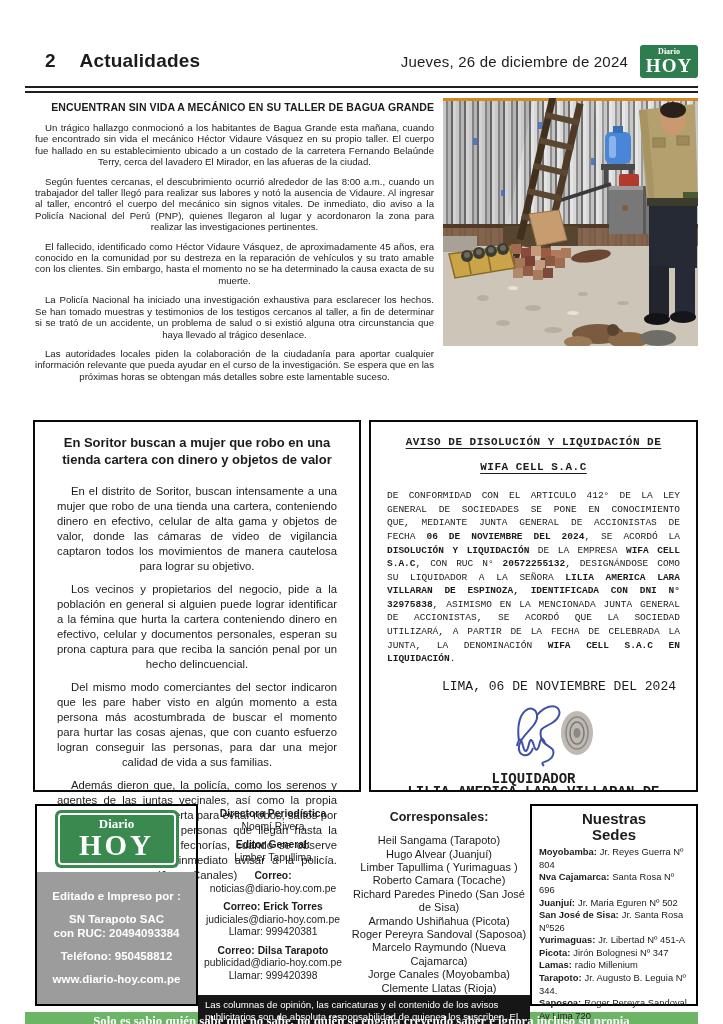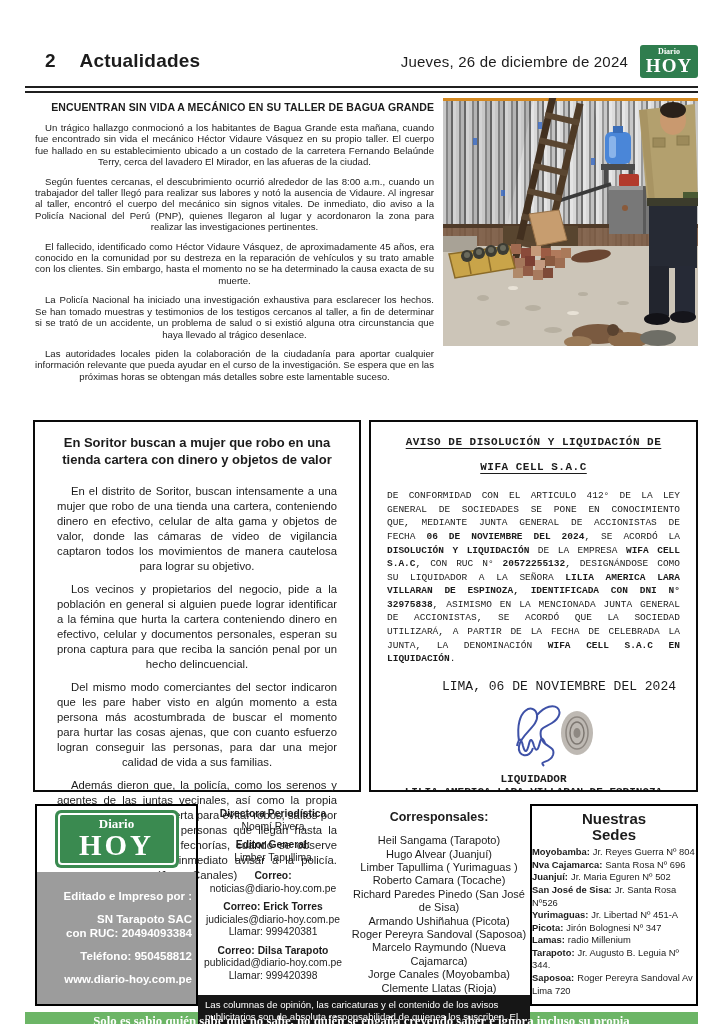--- a/index.html
+++ b/index.html
@@ -28,43 +28,43 @@
   .middle { display:flex; gap:8px; margin:30px 25px 0 33px; }
   .box { border:2px solid #0a0a0a; background:#fff; box-sizing:border-box; height:372px; }
   .soritor { width:328px; padding:10px 14px; }
   .soritor h2 { font-size:13px; text-align:center; margin:2px 10px 16px 10px; line-height:17px; }
   .a2p { font-size:11.3px; line-height:15px; text-align:justify; text-align-last:center; margin:8px; text-indent:14px; }
   .notice { flex:1; padding:14px 16px 10px 16px; font-family:"Liberation Mono", monospace; overflow:hidden; }
   .n-title { text-align:center; font-weight:bold; font-size:11px; letter-spacing:0.5px; text-decoration:underline; text-underline-offset:3px; margin-bottom:13px; }
   .n-body { font-size:9.5px; line-height:13.6px; text-align:justify; margin:16px 0 0 0; word-spacing:2px; }
   .n-date { font-size:13px; text-align:right; padding-right:4px; margin-top:13px; }
   .n-sig { text-align:center; margin-top:2px; }
-  .n-role, .n-name, .n-dni { text-align:center; font-size:11px; font-weight:bold; line-height:13px; }
+  .n-role, .n-name, .n-dni { text-align:center; font-size:14px; font-weight:bold; line-height:13px; }
   
   .footer { display:flex; margin:12px 25px 0 35px; height:202px; }
   .f-left { width:163px; flex:none; border:2px solid #000; box-sizing:border-box; display:flex; flex-direction:column; }
   .f-logo-area { height:66px; display:flex; align-items:center; justify-content:center; }
   .f-logo { background:#3a8a50; border-radius:6px; padding:3px; width:118px; }
   .f-logo-inner { border:2px solid #fff; border-radius:4px; text-align:center; padding:2px 0 4px; }
   .f-logo-top { color:#fff; font-family:"Liberation Serif", serif; font-weight:bold; font-size:13px; line-height:14px; }
   .f-logo-main { color:#fff; font-family:"Liberation Serif", serif; font-weight:bold; font-size:29px; line-height:28px; letter-spacing:3px; }
   .f-grey { flex:1; background:#9c9c9c; color:#fff; text-align:center; font-weight:bold; font-size:11.5px; padding:8px 4px; }
-  .f-pub-line { white-space:pre-line; margin:9px 0; line-height:14px;text-align:right; }
+  .f-pub-line { white-space:pre-line; margin:9px 0; line-height:14px; }
   .f-mid { width:332px; flex:none; display:flex; flex-direction:column; box-sizing:border-box;align-items:flex-end; }
   .f-cols { flex:1; display:flex; padding-top:4px; }
   .f-staff { width:150px; text-align:center; font-size:10.3px; }
   .staff-block { margin-bottom:6px; }
   .staff-head { font-weight:bold; line-height:12.5px; }
   .staff-line { line-height:12.5px; }
   .staff-line:empty { display:none; }
   .f-corr { flex:1; text-align:center; font-size:11px; }
   .corr-title { font-weight:bold; font-size:12.5px; margin:2px 0 10px 0; }
   .corr-line { line-height:13.4px; }
   .f-disclaimer { background:#161616; color:#fff; font-size:9.6px; line-height:11.8px; padding:4px 7px 5px; }
-  .f-sedes { flex:1; border:2px solid #000; box-sizing:border-box; padding:3px 0; font-size:9.4px; }
+  .f-sedes { flex:1; border:2px solid #000; box-sizing:border-box; padding:3px 7px; font-size:9.4px; }
   .sedes-title { font-weight:bold; font-size:15px; line-height:16px; text-align:center; width:90px; margin:2px auto 3px; }
   .sede-line { line-height:12.6px; }
   .sede-label { font-weight:bold; margin-right:3px; }
   
   .banner { margin:6px 25px 0 25px; background:#6cb566; color:#fff; text-align:center;
     font-family:"Liberation Serif", serif; font-weight:bold; font-size:12.8px; line-height:15.5px; padding:2px 36px 4px; }
 </style>
 </head>
 <body>
 

